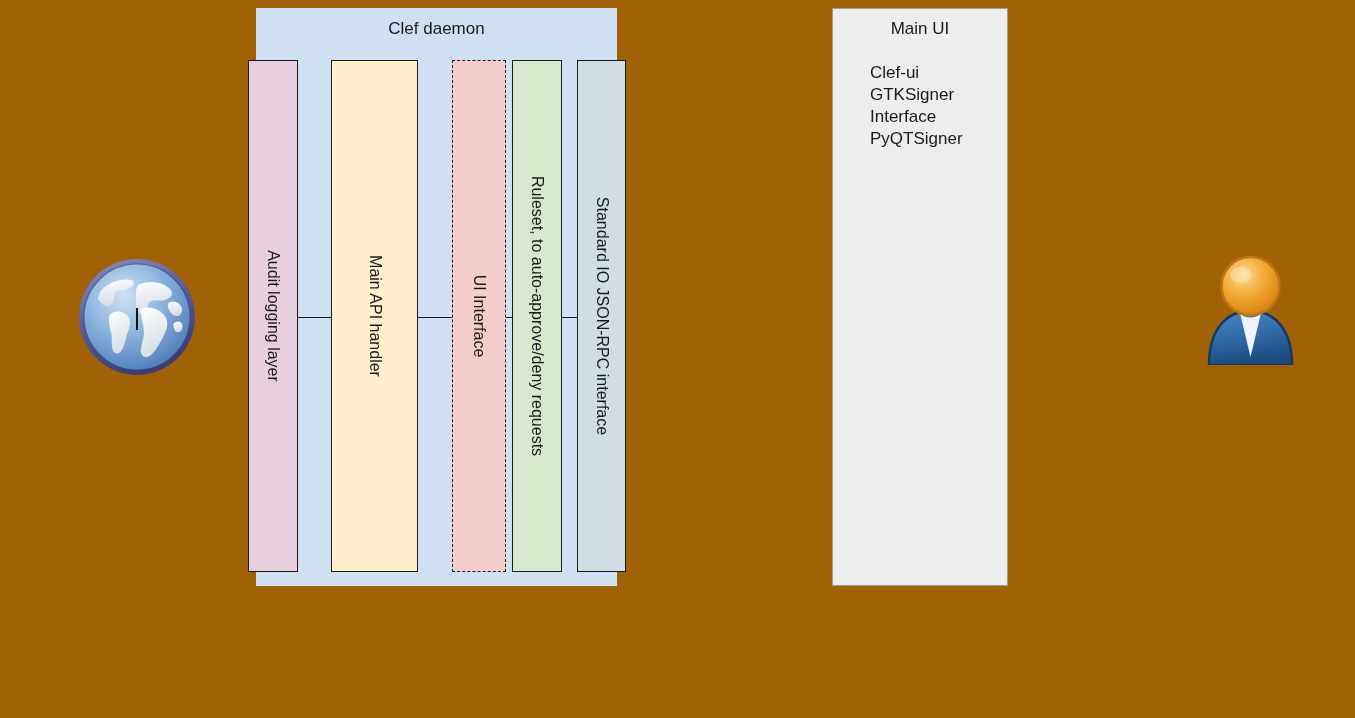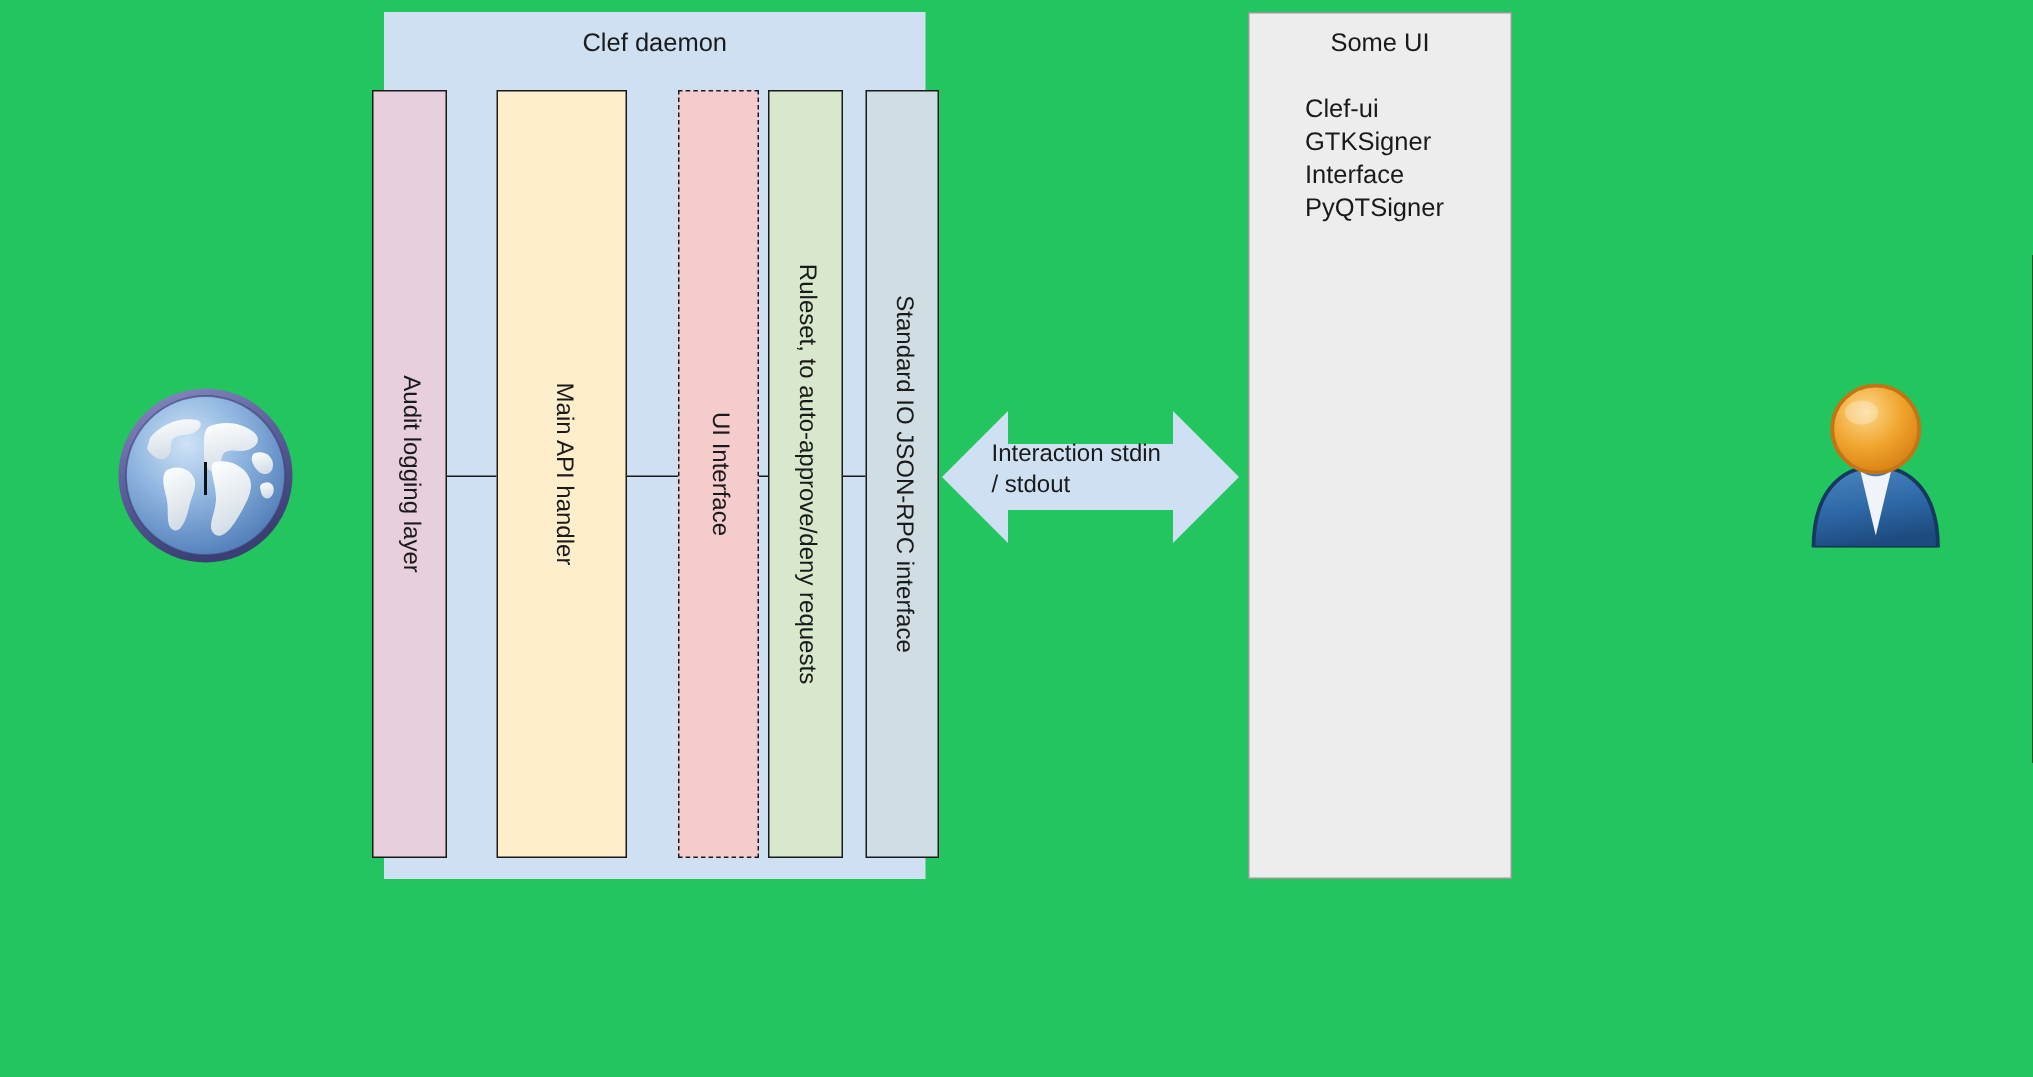--- a/index.html
+++ b/index.html
@@ -4,21 +4,21 @@
 <style>
   html, body {
     margin: 0;
     padding: 0;
     background: #000000;
   }
   #canvas {
     position: relative;
     width: 1355px;
     height: 718px;
-    background: #22c55e;
+    background: #a16207;
     overflow: hidden;
     font-family: "Liberation Sans", sans-serif;
   }
 
   
   .daemon-container {
     position: absolute;
     left: 256px;
     top: 8px;
     width: 361px;
@@ -193,30 +193,23 @@
   </div>
 
   <div class="col col-ruleset">
     <span class="vtext">Ruleset, to auto-approve/deny requests</span>
   </div>
 
   <div class="col col-stdio">
     <span class="vtext">Standard IO JSON-RPC interface</span>
   </div>
 
-  <div class="arrow-wrap arrow-stdio">
-    <svg width="198" height="88" viewBox="0 0 198 88">
-      <polygon points="0,44 44,0 44,22 154,22 154,0 198,44 154,88 154,66 44,66 44,88" fill="#cfe0f3" stroke="none"></polygon>
-    </svg>
-    <div class="arrow-label">Interaction stdin
-/ stdout</div>
-  </div>
 
   <div class="someui-box"></div>
-  <div class="someui-title">Some UI</div>
+  <div class="someui-title">Main UI</div>
   <div class="someui-list">
     <div>Clef-ui</div>
     <div>GTKSigner</div>
     <div>Interface</div>
     <div>PyQTSigner</div>
   </div>
 
 
   <div class="user-icon">
     <svg width="95" height="112" viewBox="0 0 95 112">

